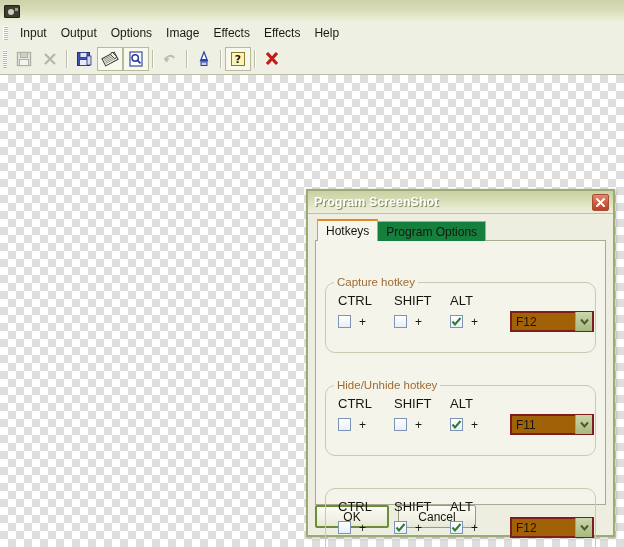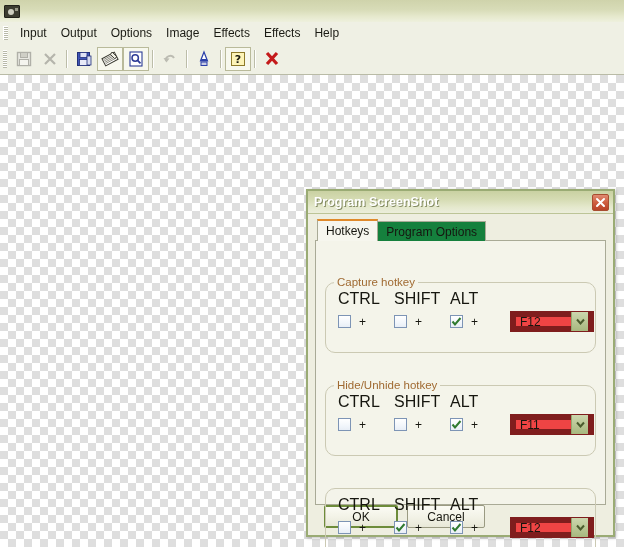--- a/index.html
+++ b/index.html
@@ -254,21 +254,21 @@
   }
   .group-inner {
     padding: 9px 0 0 12px;
   }
   .mod-row-labels {
     display: flex;
     align-items: flex-end;
     height: 16px;
   }
   .mod-label {
-    font-size: 16px;
+    font-size: 13px;
     color: #16160f;
     width: 56px;
     text-align: left;
   }
   .mod-row-controls {
     display: flex;
     align-items: center;
     margin-top: 3px;
   }
   .cb-cell {
@@ -287,22 +287,22 @@
     flex: 0 0 auto;
   }
   .checkbox svg { display: block; }
   .plus {
     font-size: 12px;
     color: #16160f;
     margin-left: 8px;
   }
   .combo {
     width: 84px; height: 21px;
-    border: 6px solid #7f1d1d;
-    background: #ef4444;
+    border: 2px solid #7f1d1d;
+    background: #a16207;
     display: flex;
     align-items: center;
     justify-content: space-between;
     box-sizing: border-box;
     margin-left: 4px;
   }
   .combo-value {
     font-size: 12px;
     color: #16160f;
     padding-left: 4px;
@@ -313,21 +313,21 @@
     border-left: 1px solid #94a86f;
     display: flex;
     align-items: center;
     justify-content: center;
     box-sizing: border-box;
   }
 
   
   .btnrow {
     position: absolute;
-    left: 16px; right: 7px;
+    left: 7px; right: 7px;
     bottom: 7px;
     display: flex;
     align-items: center;
   }
   .btn {
     height: 23px;
     font-size: 12px;
     color: #16160f;
     background: linear-gradient(to bottom, #fbfbf4 0%, #f2f2e6 55%, #e8e8d8 100%);
     border: 1px solid #9a9a82;

